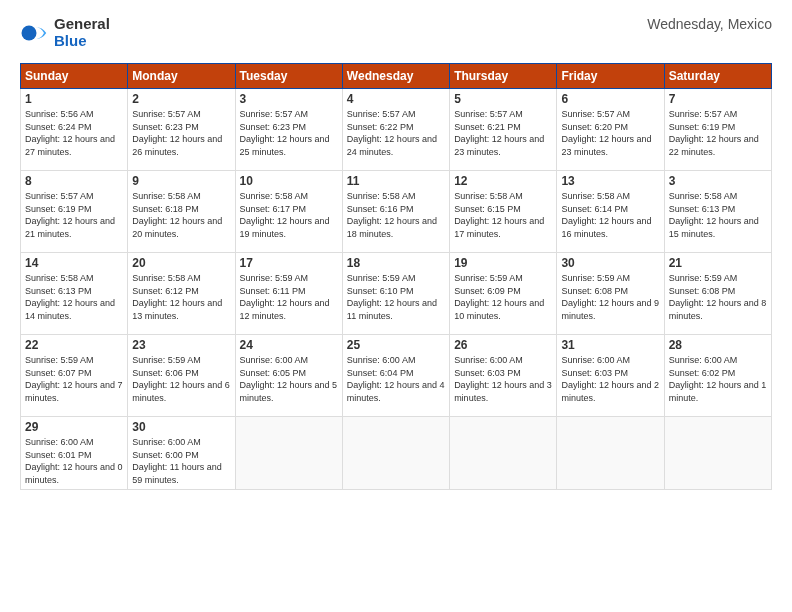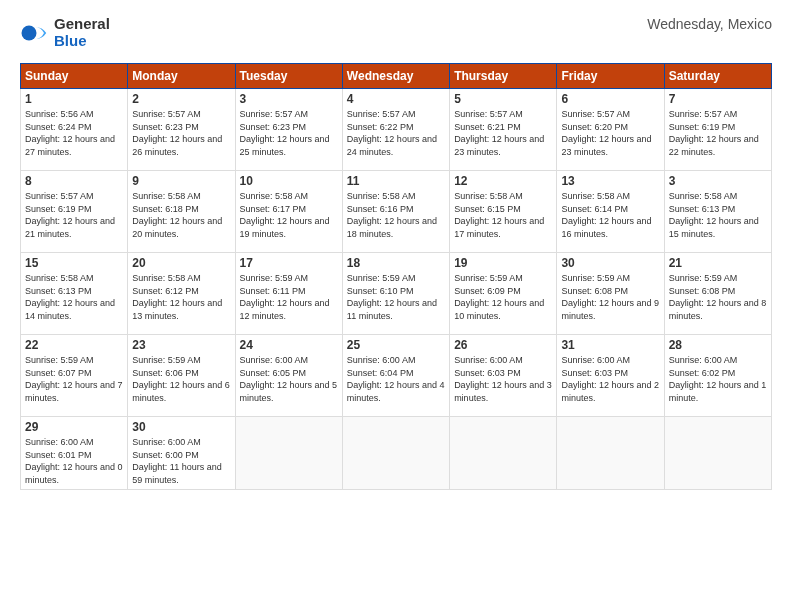--- a/index.html
+++ b/index.html
@@ -188,21 +188,21 @@
             <span class="day-num">13</span>
             <div class="day-info">Sunrise: 5:58 AM<br>Sunset: 6:14 PM<br>Daylight: 12 hours and 16 minutes.</div>
           </td>
           <td>
             <span class="day-num">3</span>
             <div class="day-info">Sunrise: 5:58 AM<br>Sunset: 6:13 PM<br>Daylight: 12 hours and 15 minutes.</div>
           </td>
         </tr>
         <tr>
           <td>
-            <span class="day-num">15</span>
+            <span class="day-num">14</span>
             <div class="day-info">Sunrise: 5:58 AM<br>Sunset: 6:13 PM<br>Daylight: 12 hours and 14 minutes.</div>
           </td>
           <td>
             <span class="day-num">20</span>
             <div class="day-info">Sunrise: 5:58 AM<br>Sunset: 6:12 PM<br>Daylight: 12 hours and 13 minutes.</div>
           </td>
           <td>
             <span class="day-num">17</span>
             <div class="day-info">Sunrise: 5:59 AM<br>Sunset: 6:11 PM<br>Daylight: 12 hours and 12 minutes.</div>
           </td>

